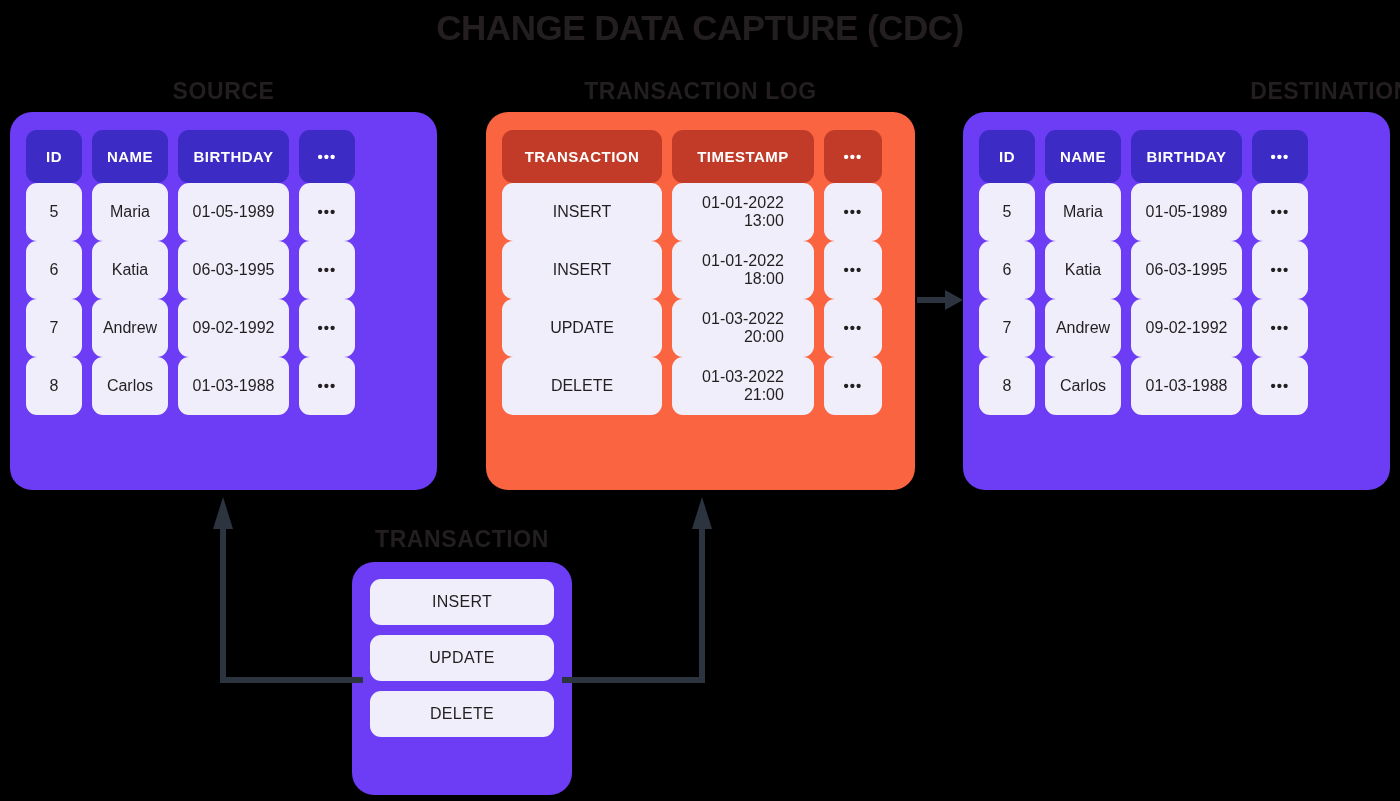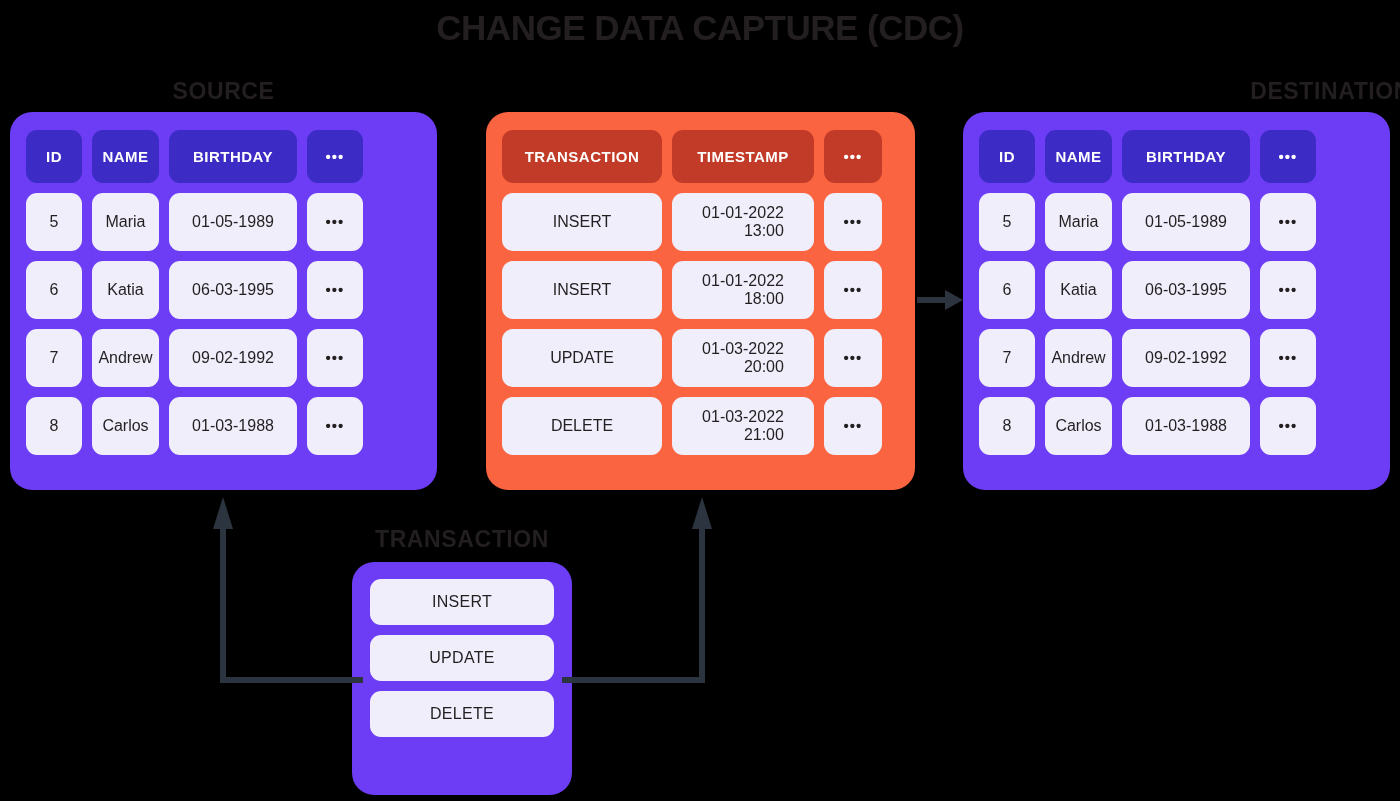--- a/index.html
+++ b/index.html
@@ -26,21 +26,21 @@
   }
   #label-source      { left: 10px;  top: 78px; width: 427px; }
   #label-log         { left: 486px; top: 78px; width: 429px; }
   #label-destination { left: 984px; top: 78px; width: 427px; text-align: right; }
   #label-transaction { left: 352px; top: 526px; width: 220px; }
 
   .panel {
     position: absolute;
     border-radius: 22px;
     padding: 18px 16px;
-    display: flex; flex-direction: column; gap: 10px;
+    display: flex; flex-direction: column; 
   }
   .panel.purple { background: #6c3df4; }
   .panel.orange { background: #fa6440; }
 
   #panel-source      { left: 10px;  top: 112px; width: 427px; height: 378px; }
   #panel-log         { left: 486px; top: 112px; width: 429px; height: 378px; }
   #panel-destination { left: 963px; top: 112px; width: 427px; height: 378px; }
 
   .trow { display: flex; gap: 10px; }
 
@@ -60,22 +60,22 @@
     font-weight: bold;
     font-size: 15px;
     letter-spacing: 0.5px;
     height: 53px;
   }
   .panel.purple .head .cell { background: #3c2bc4; }
   .panel.orange .head .cell { background: #c13b28; }
 
   
   .c-id    { width: 56px; }
-  .c-name  { width: 67px; }
-  .c-bday  { width: 128px; }
+  .c-name  { width: 76px; }
+  .c-bday  { width: 111px; }
   .c-more  { width: 56px; }
   
   .c-tx    { width: 160px; }
   .c-ts    { width: 142px; text-align: right; }
   .c-lmore { width: 58px; }
 
   .dots {
     display: inline-block;
     font-size: 15px; font-weight: bold; letter-spacing: 1px;
   }
@@ -135,20 +135,21 @@
       <div class="cell c-more"><span class="dots">•••</span></div>
     </div>
     <div class="trow">
       <div class="cell c-id">8</div>
       <div class="cell c-name">Carlos</div>
       <div class="cell c-bday">01-03-1988</div>
       <div class="cell c-more"><span class="dots">•••</span></div>
     </div>
   </div>
 
+  <div class="section-label" id="label-log">TRANSACTION LOG</div>
   <div class="panel orange" id="panel-log">
     <div class="trow head">
       <div class="cell c-tx">TRANSACTION</div>
       <div class="cell c-ts">TIMESTAMP</div>
       <div class="cell c-lmore"><span class="dots">•••</span></div>
     </div>
     <div class="trow">
       <div class="cell c-tx">INSERT</div>
       <div class="cell c-ts">01-01-2022
 13:00</div>

